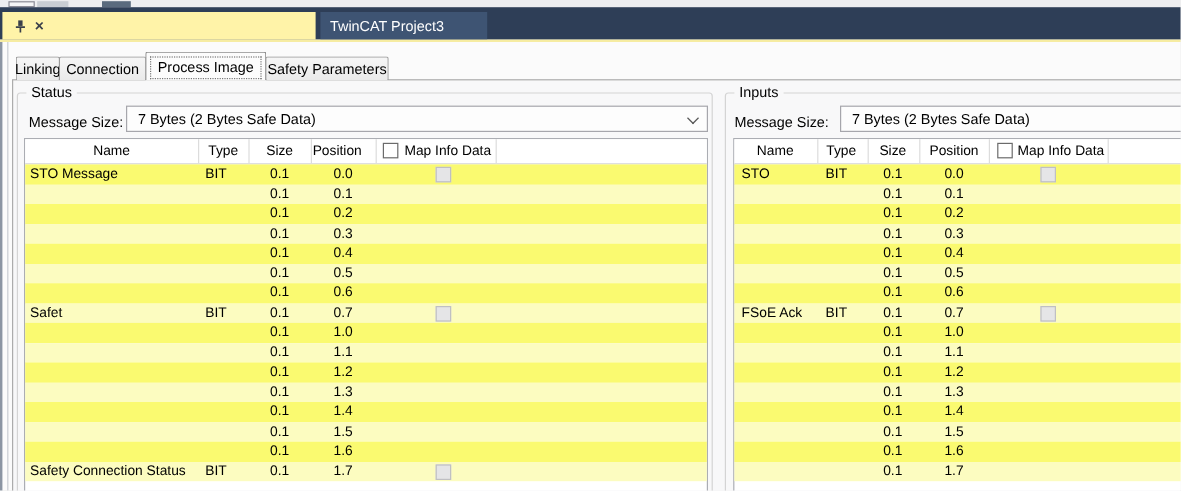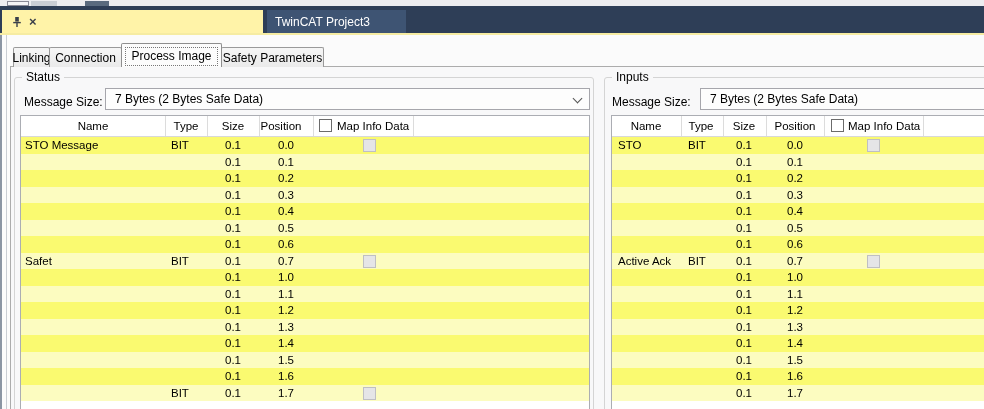--- a/index.html
+++ b/index.html
@@ -213,20 +213,21 @@
             <span class="cell ctr" style="left: 212px;">0.1</span>
             <span class="cell ctr" style="left: 265px;">1.5</span>
           </div>
           <div class="trow" style="background: rgb(250, 250, 112);">
             <span class="cell" style="left: 4px;"></span>
             <span class="cell" style="left: 150px;"></span>
             <span class="cell ctr" style="left: 212px;">0.1</span>
             <span class="cell ctr" style="left: 265px;">1.6</span>
           </div>
           <div class="trow" style="background: rgb(252, 252, 192);">
+            <span class="cell" style="left: 4px;">Safety Connection Status</span>
             <span class="cell" style="left: 150px;">BIT</span>
             <span class="cell ctr" style="left: 212px;">0.1</span>
             <span class="cell ctr" style="left: 265px;">1.7</span>
             <div class="cb gray" style="left: 342px;"></div>
           </div>
         </div>
         <div class="groupbox" style="left: 604px; top: 42px; width: 400px; height: 345px;"></div>
         <div class="grouplabel" style="left: 612px; top: 36px;">Inputs</div>
         <div class="msglabel" style="left: 612px; top: 59px;">Message Size:</div>
         <div class="combo" style="left: 700px; top: 53px; width: 300px;">
@@ -283,21 +284,21 @@
             <span class="cell ctr" style="left: 132px;">0.1</span>
             <span class="cell ctr" style="left: 183px;">0.5</span>
           </div>
           <div class="trow" style="background: rgb(250, 250, 112);">
             <span class="cell" style="left: 6px;"></span>
             <span class="cell" style="left: 76px;"></span>
             <span class="cell ctr" style="left: 132px;">0.1</span>
             <span class="cell ctr" style="left: 183px;">0.6</span>
           </div>
           <div class="trow" style="background: rgb(252, 252, 192);">
-            <span class="cell" style="left: 6px;">Active Ack</span>
+            <span class="cell" style="left: 6px;">FSoE Ack</span>
             <span class="cell" style="left: 76px;">BIT</span>
             <span class="cell ctr" style="left: 132px;">0.1</span>
             <span class="cell ctr" style="left: 183px;">0.7</span>
             <div class="cb gray" style="left: 255px;"></div>
           </div>
           <div class="trow" style="background: rgb(250, 250, 112);">
             <span class="cell" style="left: 6px;"></span>
             <span class="cell" style="left: 76px;"></span>
             <span class="cell ctr" style="left: 132px;">0.1</span>
             <span class="cell ctr" style="left: 183px;">1.0</span>

